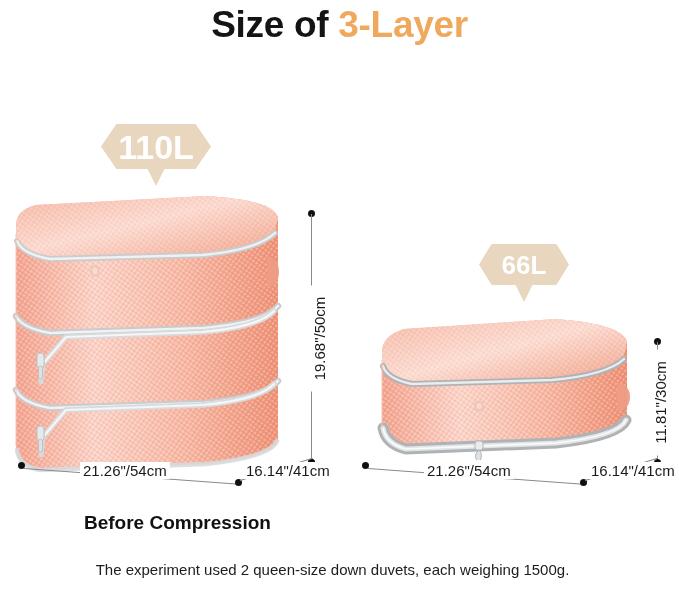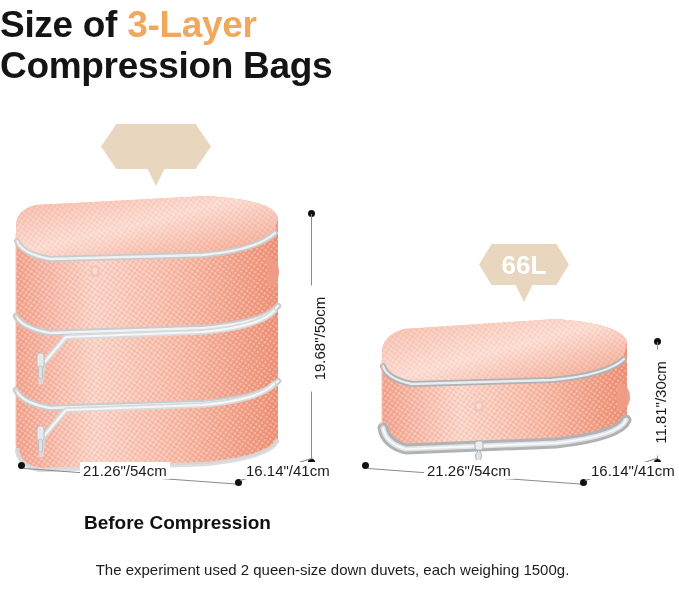--- a/index.html
+++ b/index.html
@@ -18,20 +18,21 @@
     background: #ffffff;
     overflow: hidden;
   }
 
   
   .title-block {
     position: absolute;
     left: 0;
     top: 4px;
     width: 679px;
+    text-align: center;
     line-height: 1.12;
     font-size: 37px;
     font-weight: bold;
     color: #141414;
     letter-spacing: -0.3px;
   }
   .title-line { display: block; white-space: nowrap; }
   .title-accent { color: #F0A95C; }
 
   
@@ -140,26 +141,26 @@
     color: #1c1c1c;
   }
 </style>
 </head>
 <body>
 
 <div id="page">
 
   <div class="title-block">
     <span class="title-line"><span>Size of </span><span class="title-accent">3-Layer</span></span>
-    <span class="title-line">Compression Bags</span>
   </div>
 
   <div class="badge" id="badge-110">
     <span class="badge-shape"></span>
     <span class="badge-tail"></span>
+    <span class="badge-text">110L</span>
   </div>
 
   <div class="badge" id="badge-66">
     <span class="badge-shape"></span>
     <span class="badge-tail"></span>
     <span class="badge-text">66L</span>
   </div>
 
   <div class="bag-wrap" id="bag-left">
     <svg class="bag-svg" viewBox="0 0 282 284" preserveAspectRatio="none">

